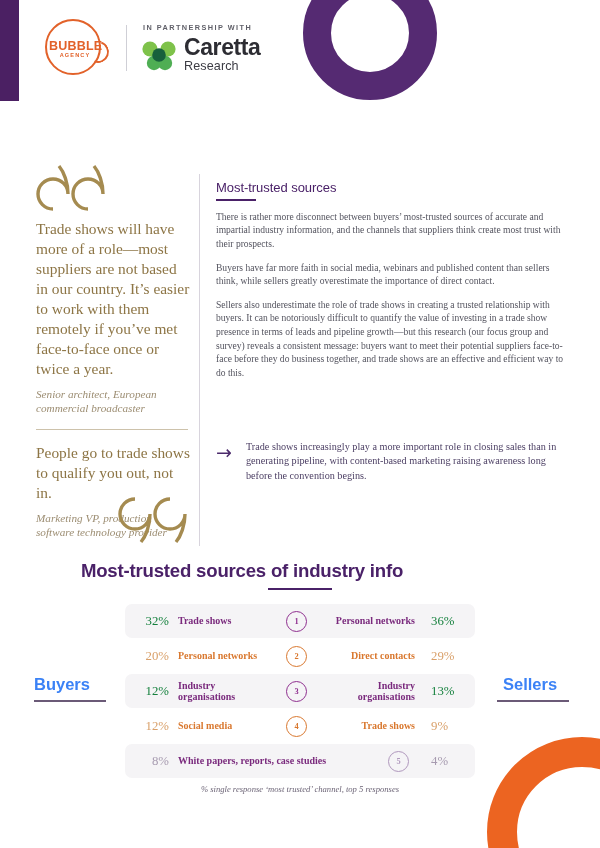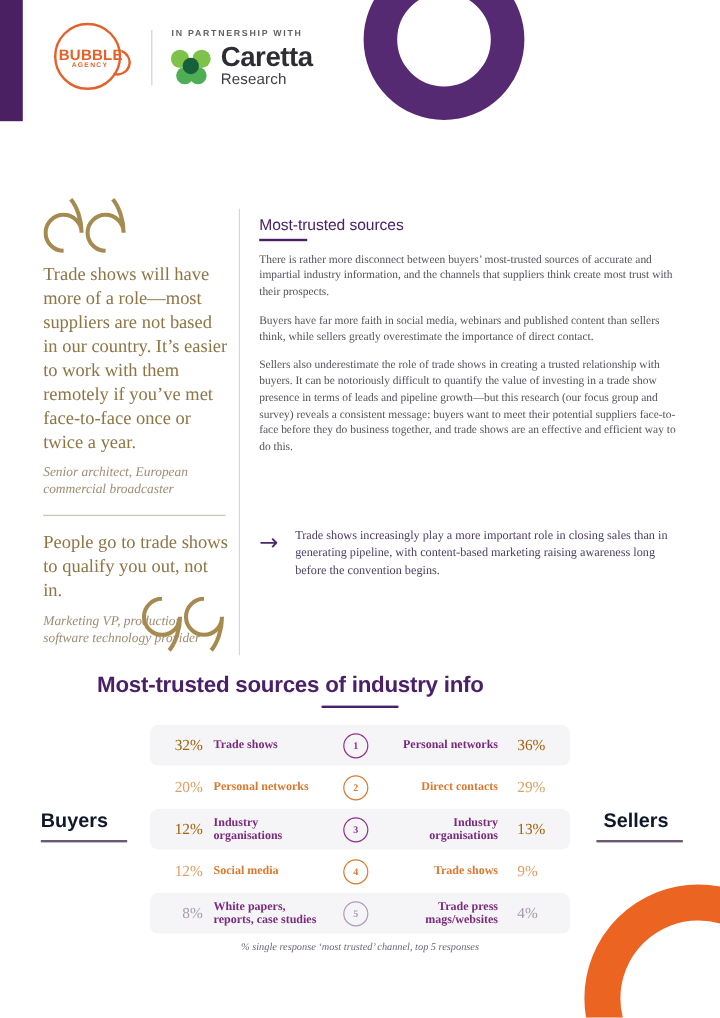--- a/index.html
+++ b/index.html
@@ -126,31 +126,31 @@
     width:19px;height:19px;flex:0 0 19px;border-radius:50%;
     border:1.5px solid currentColor;display:flex;align-items:center;justify-content:center;
     font-size:8.4px;font-weight:bold;margin:0 15px;
     font-family:"Liberation Serif",serif;
   }
   .c-purple{color:#8f2f8f;}
   .c-orange{color:#d9782f;}
   .c-purple-pale{color:#b098bd;}
   .t-purple{color:#7a2a7d;}
   .t-orange{color:#d9782f;}
-  .pct-purple{color:#a16207;}
+  .pct-purple{color:#15803d;}
   .pct-orange{color:#d9a06a;}
   .pct-pale{color:#a79bb0;}
   .footnote{
     position:absolute;left:0;top:784px;width:600px;text-align:center;
     font-family:"Liberation Serif", serif;font-style:italic;
     font-size:8.6px;color:#6d6577;
   }
 
   
-  .side-label{position:absolute;font-size:16.5px;font-weight:bold;color:#0f172a;}
+  .side-label{position:absolute;font-size:16.5px;font-weight:bold;color:#3b82f6;}
   .side-rule{position:absolute;height:2px;background:#6b5a77;}
   .buyers{left:34px;top:675px;}
   .buyers-rule{left:34px;top:700px;width:72px;}
   .sellers{left:503px;top:675px;}
   .sellers-rule{left:497px;top:700px;width:72px;}
 </style>
 </head>
 <body>
 
 <div class="page">
@@ -270,21 +270,20 @@
       <div class="cell-label left t-orange">Social media</div>
       <div class="num-circle c-orange">4</div>
       <div class="cell-label right t-orange">Trade shows</div>
       <div class="cell-pct right pct-orange">9%</div>
     </div>
 
     <div class="row shaded">
       <div class="cell-pct left pct-pale">8%</div>
       <div class="cell-label left t-purple">White papers, reports, case studies</div>
       <div class="num-circle c-purple-pale">5</div>
-      <div class="cell-label right t-purple">Trade press mags/websites</div>
       <div class="cell-pct right pct-pale">4%</div>
     </div>
 
   </div>
 
   <div class="footnote">% single response ‘most trusted’ channel, top 5 responses</div>
 
   <div class="side-label buyers">Buyers</div>
   <div class="side-rule buyers-rule"></div>
   <div class="side-label sellers">Sellers</div>

